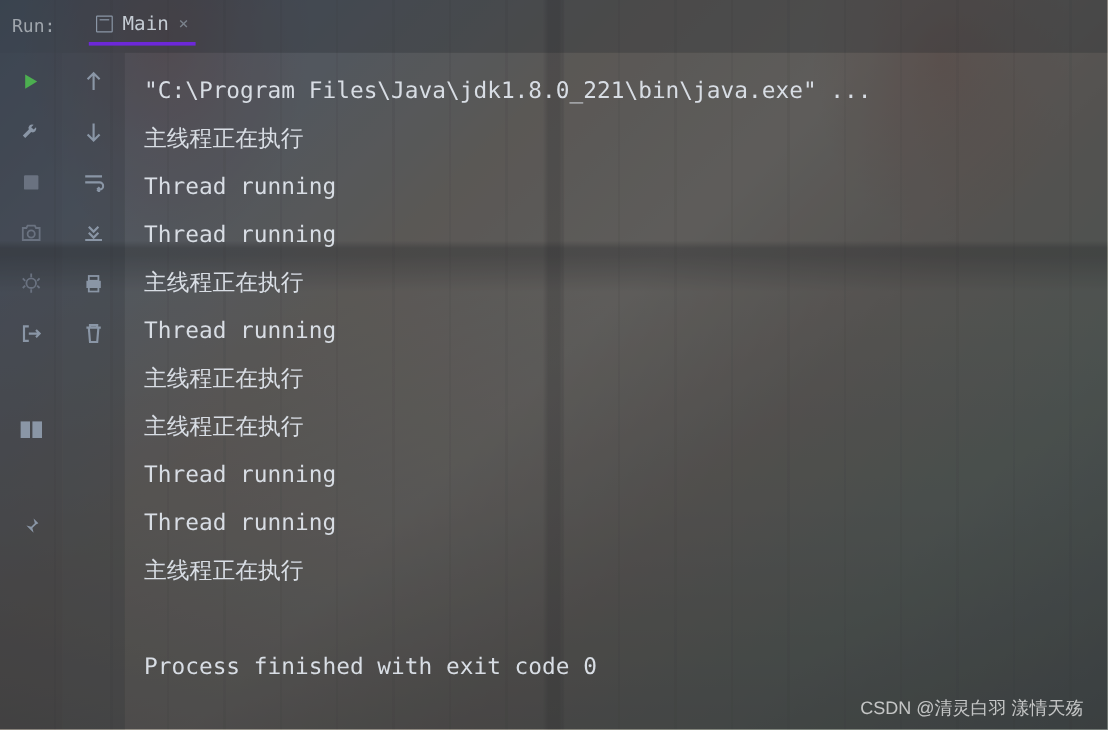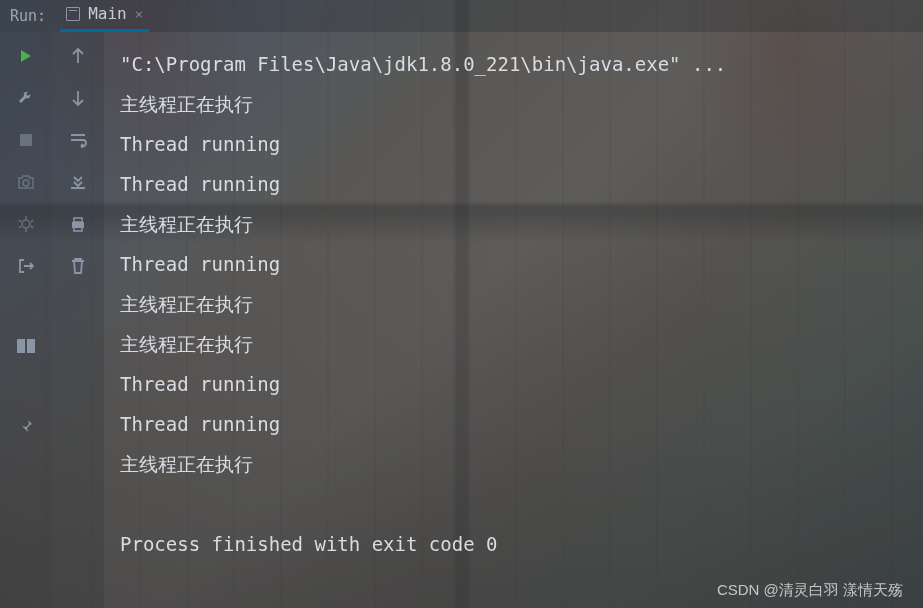--- a/index.html
+++ b/index.html
@@ -27,37 +27,37 @@
         repeating-linear-gradient(90deg, transparent 0, transparent 45px, rgba(70,60,50,0.08) 45px, rgba(70,60,50,0.08) 47px),
         linear-gradient(0deg, transparent 60%, rgba(60,55,45,0.35) 65%, rgba(60,55,45,0.35) 66%, transparent 67%);
     }
     .dark-overlay {
       position: absolute;
       inset: 0;
       background: rgba(35, 40, 48, 0.58);
     }
     .header {
       position: relative;
-      height: 32px;
+      height: 44px;
       display: flex;
       align-items: center;
       background: rgba(30, 35, 42, 0.4);
       padding-left: 10px;
-      gap: 14px;
+      gap: 28px;
     }
     .run-label {
       color: #a0a6ad;
       font-size: 15px;
     }
     .tab {
       display: flex;
       align-items: center;
       gap: 8px;
       padding: 4px 6px 6px 6px;
-      border-bottom: 3px solid #0369a1;
+      border-bottom: 3px solid #6d28d9;
       height: 32px;
     }
     .tab-icon {
       width: 14px;
       height: 14px;
       border: 1.5px solid #8a96a6;
       border-radius: 1px;
       position: relative;
     }
     .tab-icon::before {

